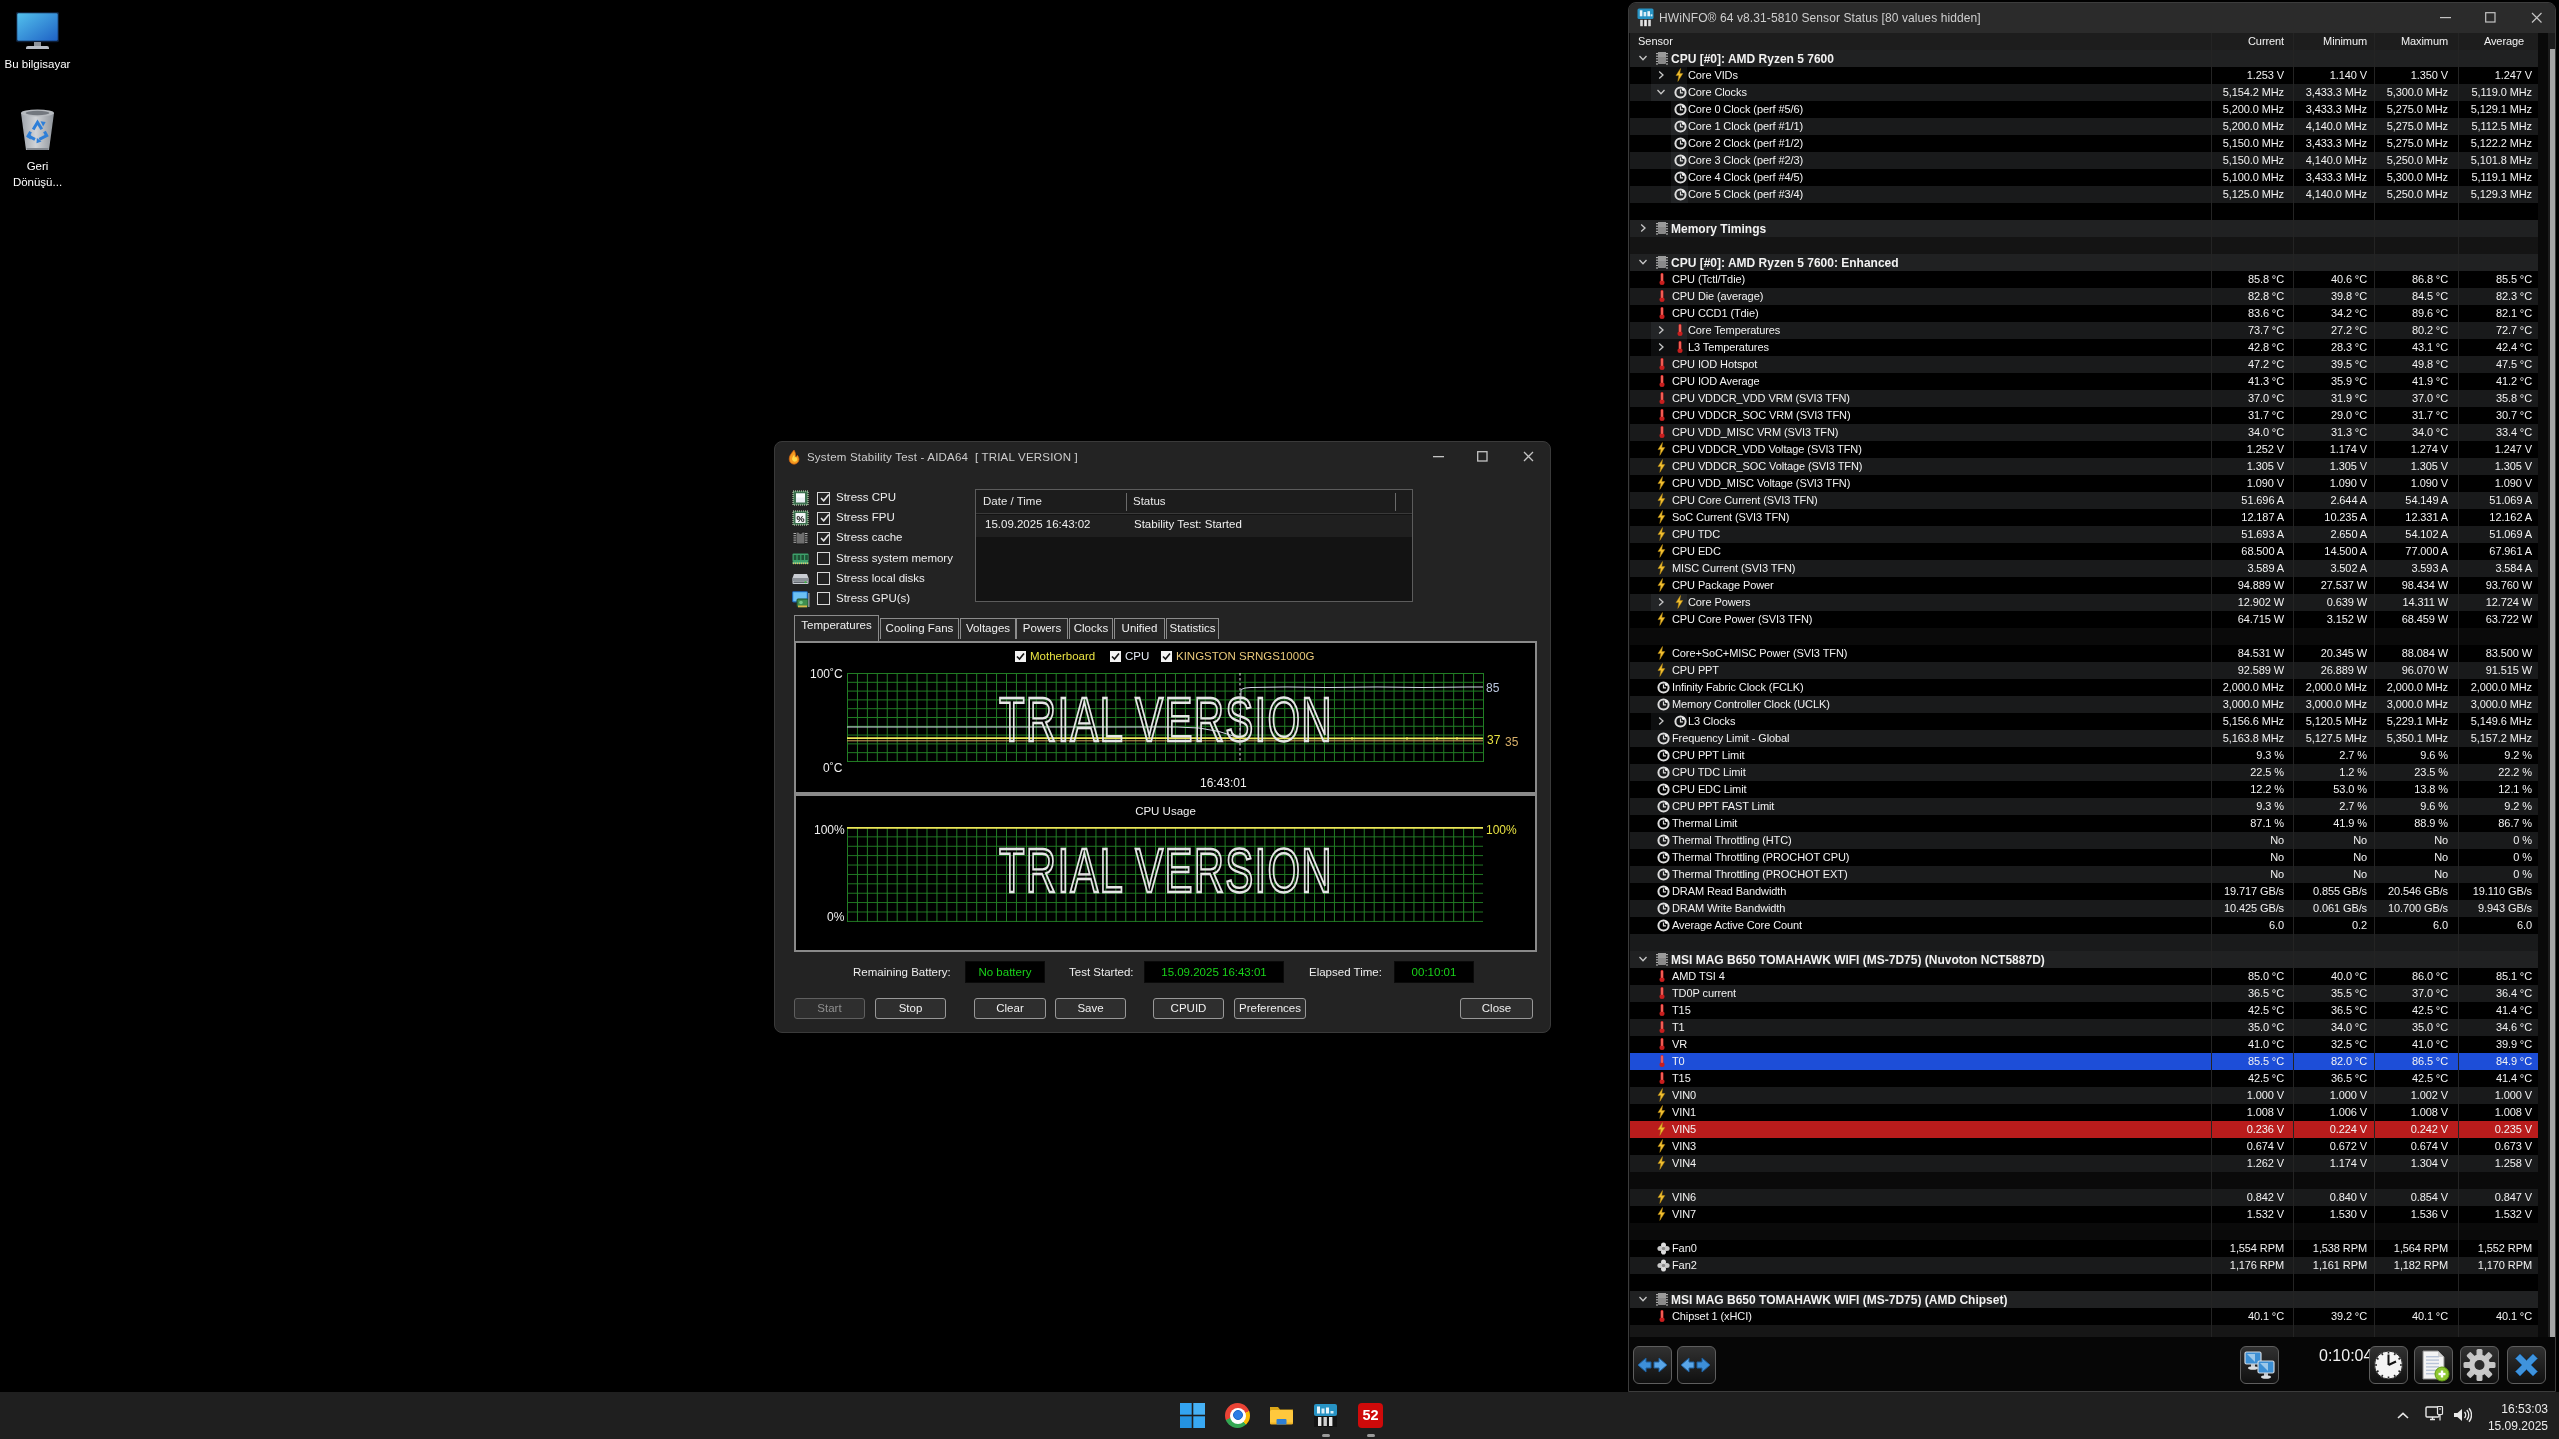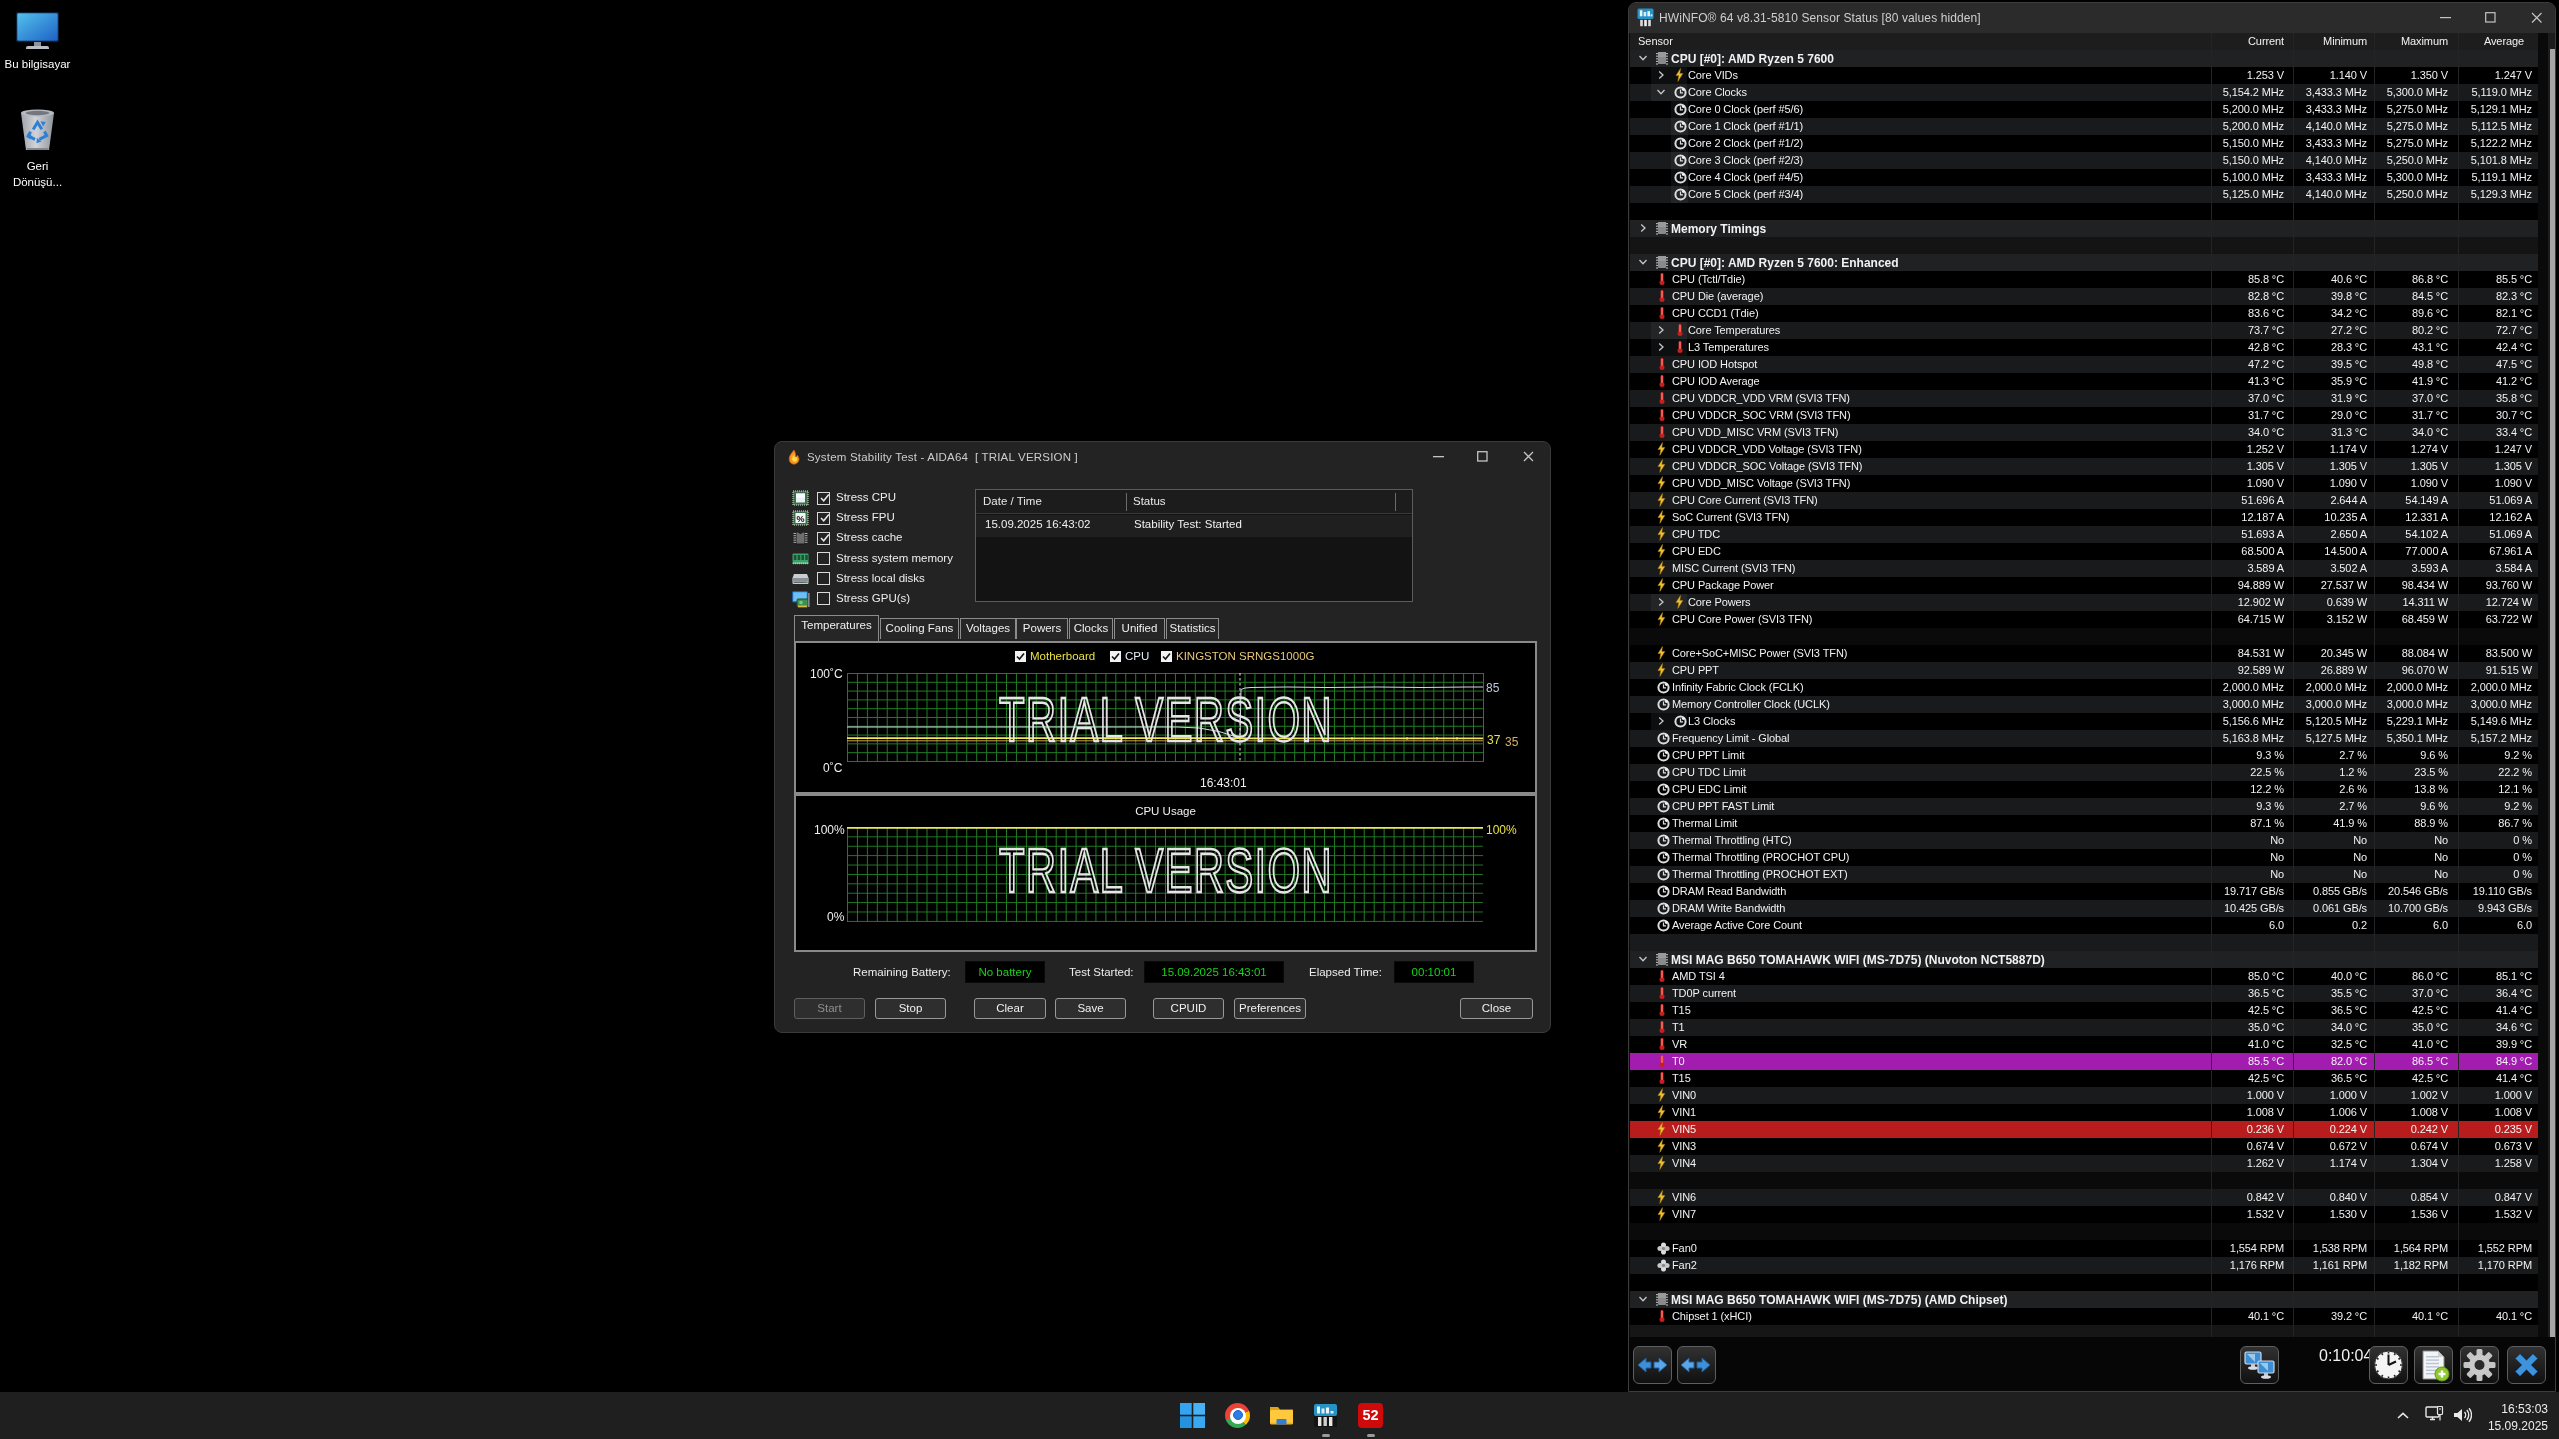--- a/index.html
+++ b/index.html
@@ -795,21 +795,21 @@
         <span class="val" style="right:6px">22.2 %</span>
       </div>
 <div class="r" style="top:748px;background:#000000">
         <svg class="abs" style="left:27px;top:2px" width="13" height="13">
           <circle cx="6.5" cy="6.5" r="5.1" fill="none" stroke="#dcdcdc" stroke-width="2"></circle>
           <circle cx="9.3" cy="3.6" r="1.4" fill="#f5f5f5"></circle>
           <path d="M6.5 3.6 L6.5 6.9 L9 6.9" fill="none" stroke="#dcdcdc" stroke-width="1.2"></path>
         </svg>
         <span class="lb" style="left:42px">CPU EDC Limit</span>
         <span class="val" style="right:254px">12.2 %</span>
-        <span class="val" style="right:171px">2.6 %</span>
+        <span class="val" style="right:171px">53.0 %</span>
         <span class="val" style="right:90px">13.8 %</span>
         <span class="val" style="right:6px">12.1 %</span>
       </div>
 <div class="r" style="top:765px;background:#191a1b">
         <svg class="abs" style="left:27px;top:2px" width="13" height="13">
           <circle cx="6.5" cy="6.5" r="5.1" fill="none" stroke="#dcdcdc" stroke-width="2"></circle>
           <circle cx="9.3" cy="3.6" r="1.4" fill="#f5f5f5"></circle>
           <path d="M6.5 3.6 L6.5 6.9 L9 6.9" fill="none" stroke="#dcdcdc" stroke-width="1.2"></path>
         </svg>
         <span class="lb" style="left:42px">CPU PPT FAST Limit</span>
@@ -976,21 +976,21 @@
           <rect x="2.6" y="1" width="2.8" height="8" rx="1.4" fill="#e03030"></rect>
           <circle cx="4" cy="10.6" r="2.5" fill="#c81e1e"></circle>
           <rect x="3.4" y="2" width="1.2" height="7" fill="#ff7a6a"></rect>
         </svg>
         <span class="lb" style="left:42px">VR</span>
         <span class="val" style="right:254px">41.0 °C</span>
         <span class="val" style="right:171px">32.5 °C</span>
         <span class="val" style="right:90px">41.0 °C</span>
         <span class="val" style="right:6px">39.9 °C</span>
       </div>
-<div class="r" style="top:1020px;background:#a21caf">
+<div class="r" style="top:1020px;background:#1d4ed8">
         <svg class="abs" style="left:28px;top:1px" width="8" height="14">
           <rect x="2.6" y="1" width="2.8" height="8" rx="1.4" fill="#e03030"></rect>
           <circle cx="4" cy="10.6" r="2.5" fill="#c81e1e"></circle>
           <rect x="3.4" y="2" width="1.2" height="7" fill="#ff7a6a"></rect>
         </svg>
         <span class="lb" style="left:42px">T0</span>
         <span class="val" style="right:254px">85.5 °C</span>
         <span class="val" style="right:171px">82.0 °C</span>
         <span class="val" style="right:90px">86.5 °C</span>
         <span class="val" style="right:6px">84.9 °C</span>

